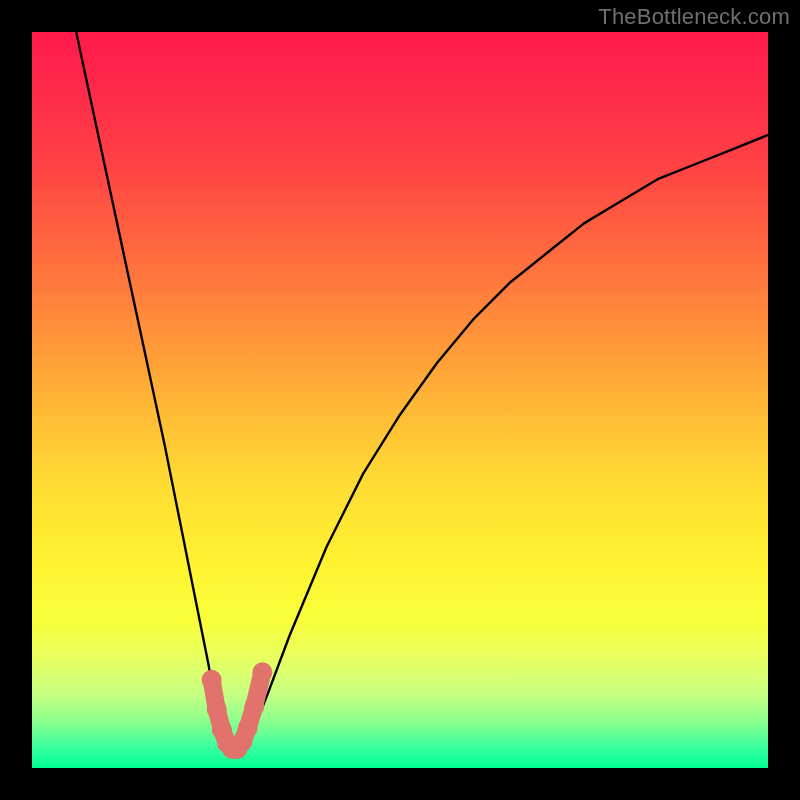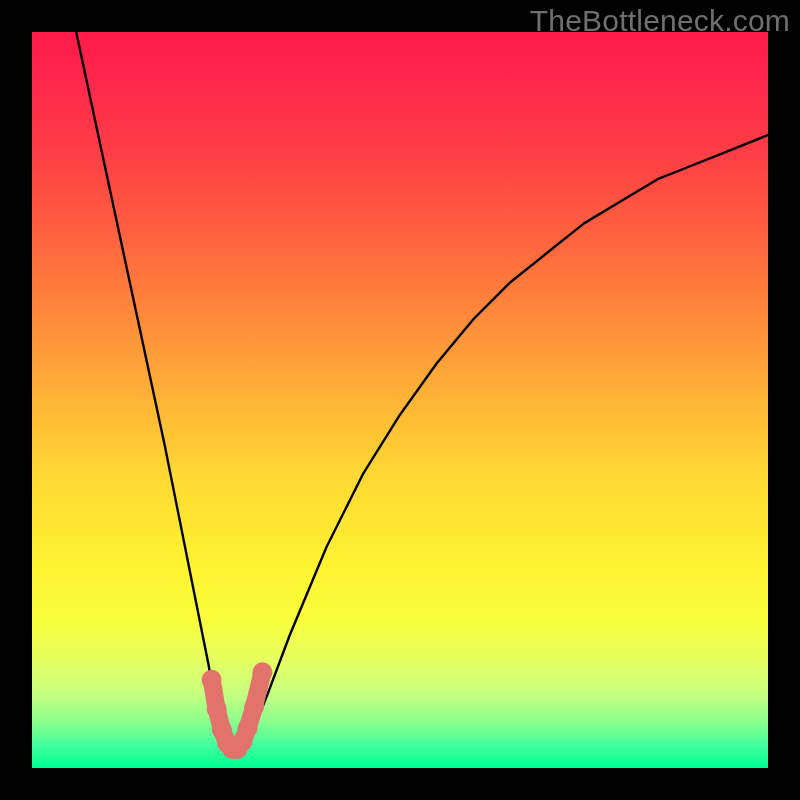--- a/index.html
+++ b/index.html
@@ -41,21 +41,21 @@
       #86ff8e 94%,
       #3effa0 97%,
       #00ff90 100%
     );
   }
   .watermark {
     position: absolute;
     top: 4px;
     right: 10px;
     color: #6f6f6f;
-    font-size: 30px;
+    font-size: 22px;
     letter-spacing: 0.2px;
     font-weight: 500;
   }
   svg.overlay {
     position: absolute;
     left: 0;
     top: 0;
     width: 736px;
     height: 736px;
   }

